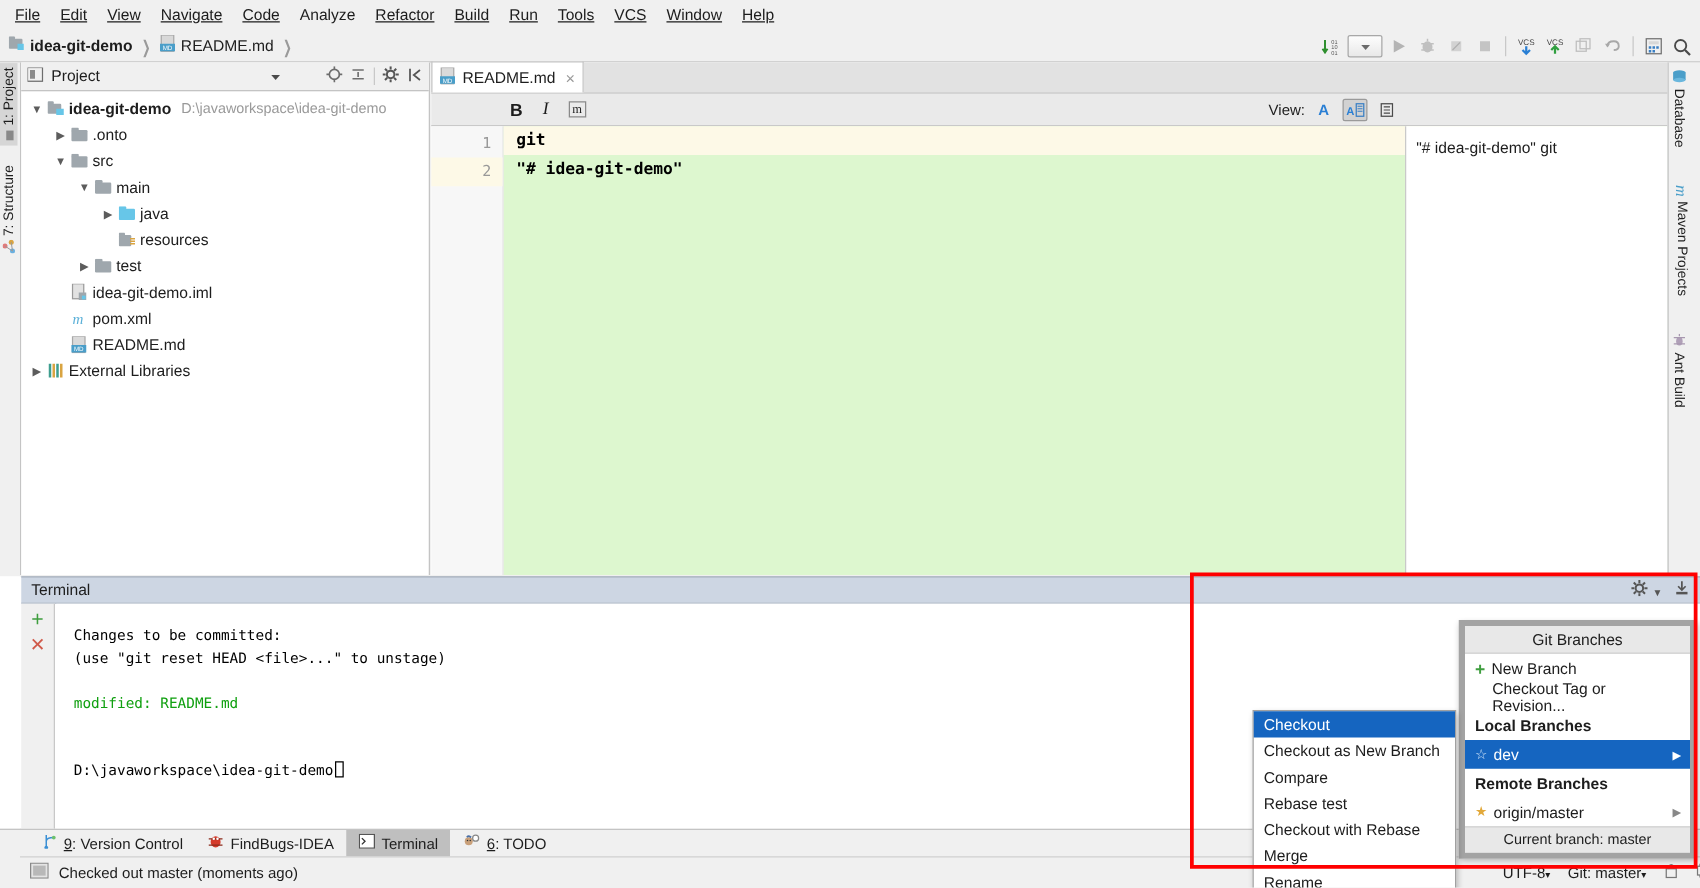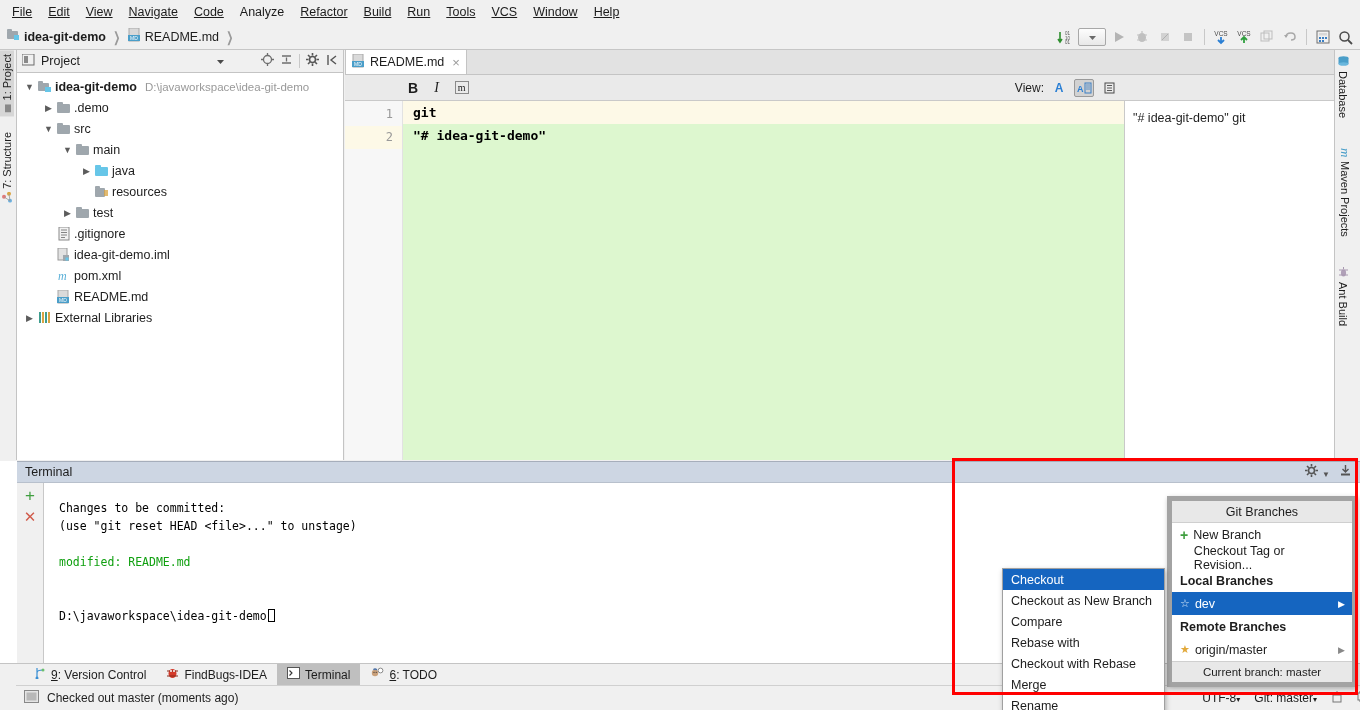--- a/index.html
+++ b/index.html
@@ -330,21 +330,21 @@
             <span class="path">D:\javaworkspace\idea-git-demo</span>
           </div>
           <div class="row" style="padding-left: 25px;">
             <span class="arrow">▶</span>
             <span class="nodeicon">
               <svg width="14" height="12">
                 <rect x="0" y="2" width="13" height="9" rx="1" fill="#9fa7ad"></rect>
                 <rect x="0" y="0" width="6" height="3" rx="1" fill="#9fa7ad"></rect>
               </svg>
             </span>
-            <span class="label">.demo</span>
+            <span class="label">.onto</span>
           </div>
           <div class="row" style="padding-left: 25px;">
             <span class="arrow">▼</span>
             <span class="nodeicon">
               <svg width="14" height="12">
                 <rect x="0" y="2" width="13" height="9" rx="1" fill="#9fa7ad"></rect>
                 <rect x="0" y="0" width="6" height="3" rx="1" fill="#9fa7ad"></rect>
               </svg>
             </span>
             <span class="label">src</span>
@@ -382,30 +382,20 @@
           </div>
           <div class="row" style="padding-left: 44px;">
             <span class="arrow">▶</span>
             <span class="nodeicon">
               <svg width="14" height="12">
                 <rect x="0" y="2" width="13" height="9" rx="1" fill="#9fa7ad"></rect>
                 <rect x="0" y="0" width="6" height="3" rx="1" fill="#9fa7ad"></rect>
               </svg>
             </span>
             <span class="label">test</span>
-          </div>
-          <div class="row" style="padding-left: 25px;">
-            <span class="arrow"></span>
-            <span class="nodeicon">
-              <svg width="12" height="14">
-                <rect x="1" y="0" width="10" height="13" fill="#f2f2f2" stroke="#8a8a8a"></rect>
-                <path d="M3 3 L9 3 M3 5.5 L9 5.5 M3 8 L9 8 M3 10.5 L7 10.5" stroke="#777" stroke-width=".9"></path>
-              </svg>
-            </span>
-            <span class="label">.gitignore</span>
           </div>
           <div class="row" style="padding-left: 25px;">
             <span class="arrow"></span>
             <span class="nodeicon">
               <svg width="13" height="14">
                 <rect x="1" y="0" width="9" height="12" fill="#e2e2e2" stroke="#9a9a9a"></rect>
                 <rect x="6" y="7" width="6" height="6" fill="#9fa7ad"></rect>
                 <rect x="8.5" y="9.5" width="3" height="3" fill="#67c6e8"></rect>
               </svg>
             </span>
@@ -681,21 +671,21 @@
         <div class="ctx-item sel">
           <span>Checkout</span>
         </div>
         <div class="ctx-item">
           <span>Checkout as New Branch</span>
         </div>
         <div class="ctx-item">
           <span>Compare</span>
         </div>
         <div class="ctx-item">
-          <span>Rebase with</span>
+          <span>Rebase test</span>
         </div>
         <div class="ctx-item">
           <span>Checkout with Rebase</span>
         </div>
         <div class="ctx-item">
           <span>Merge</span>
         </div>
         <div class="ctx-item">
           <span>Rename</span>
         </div>

